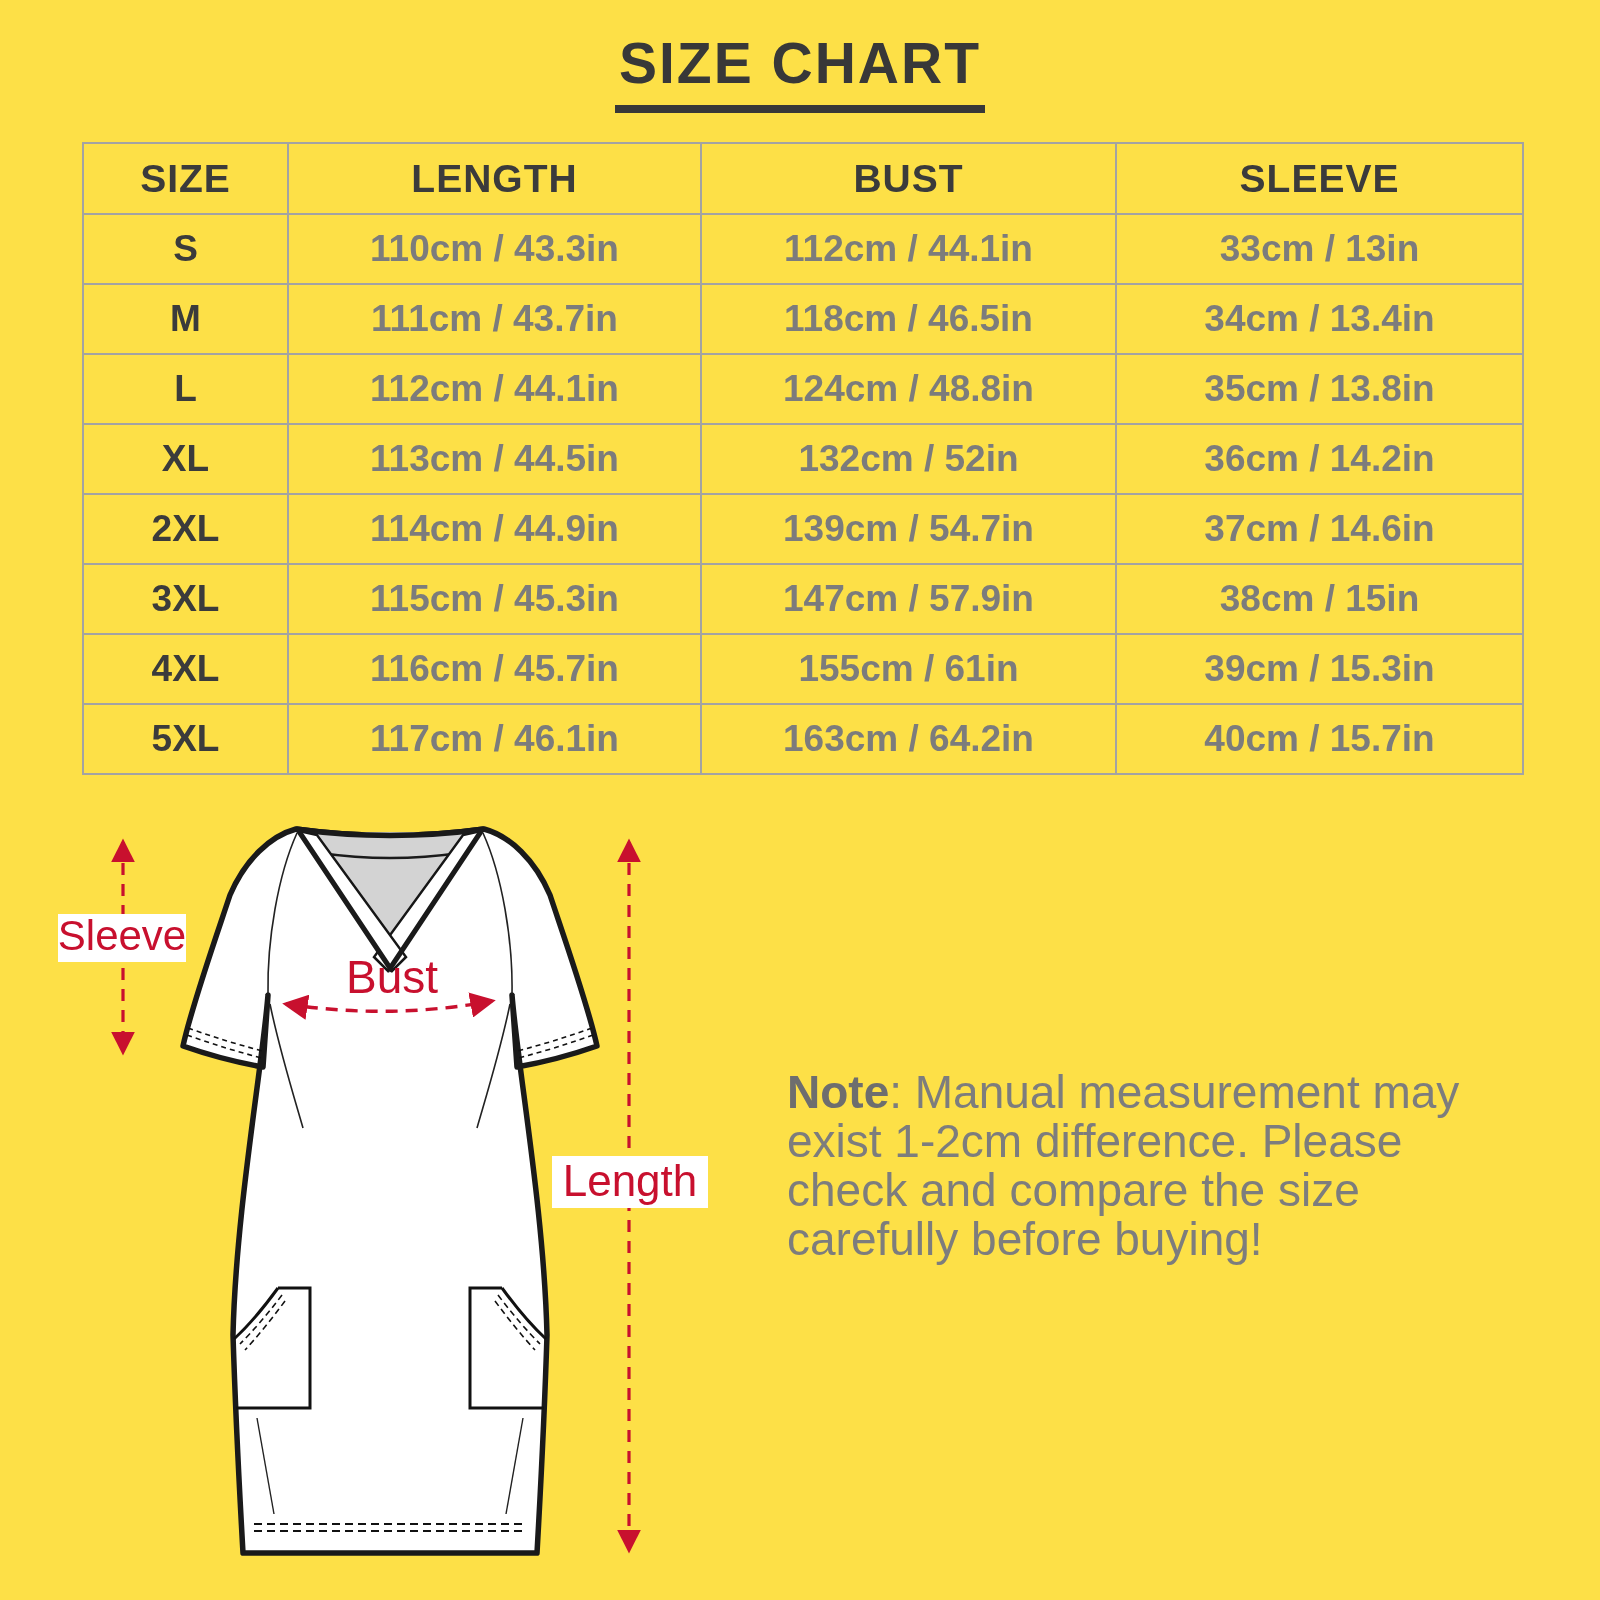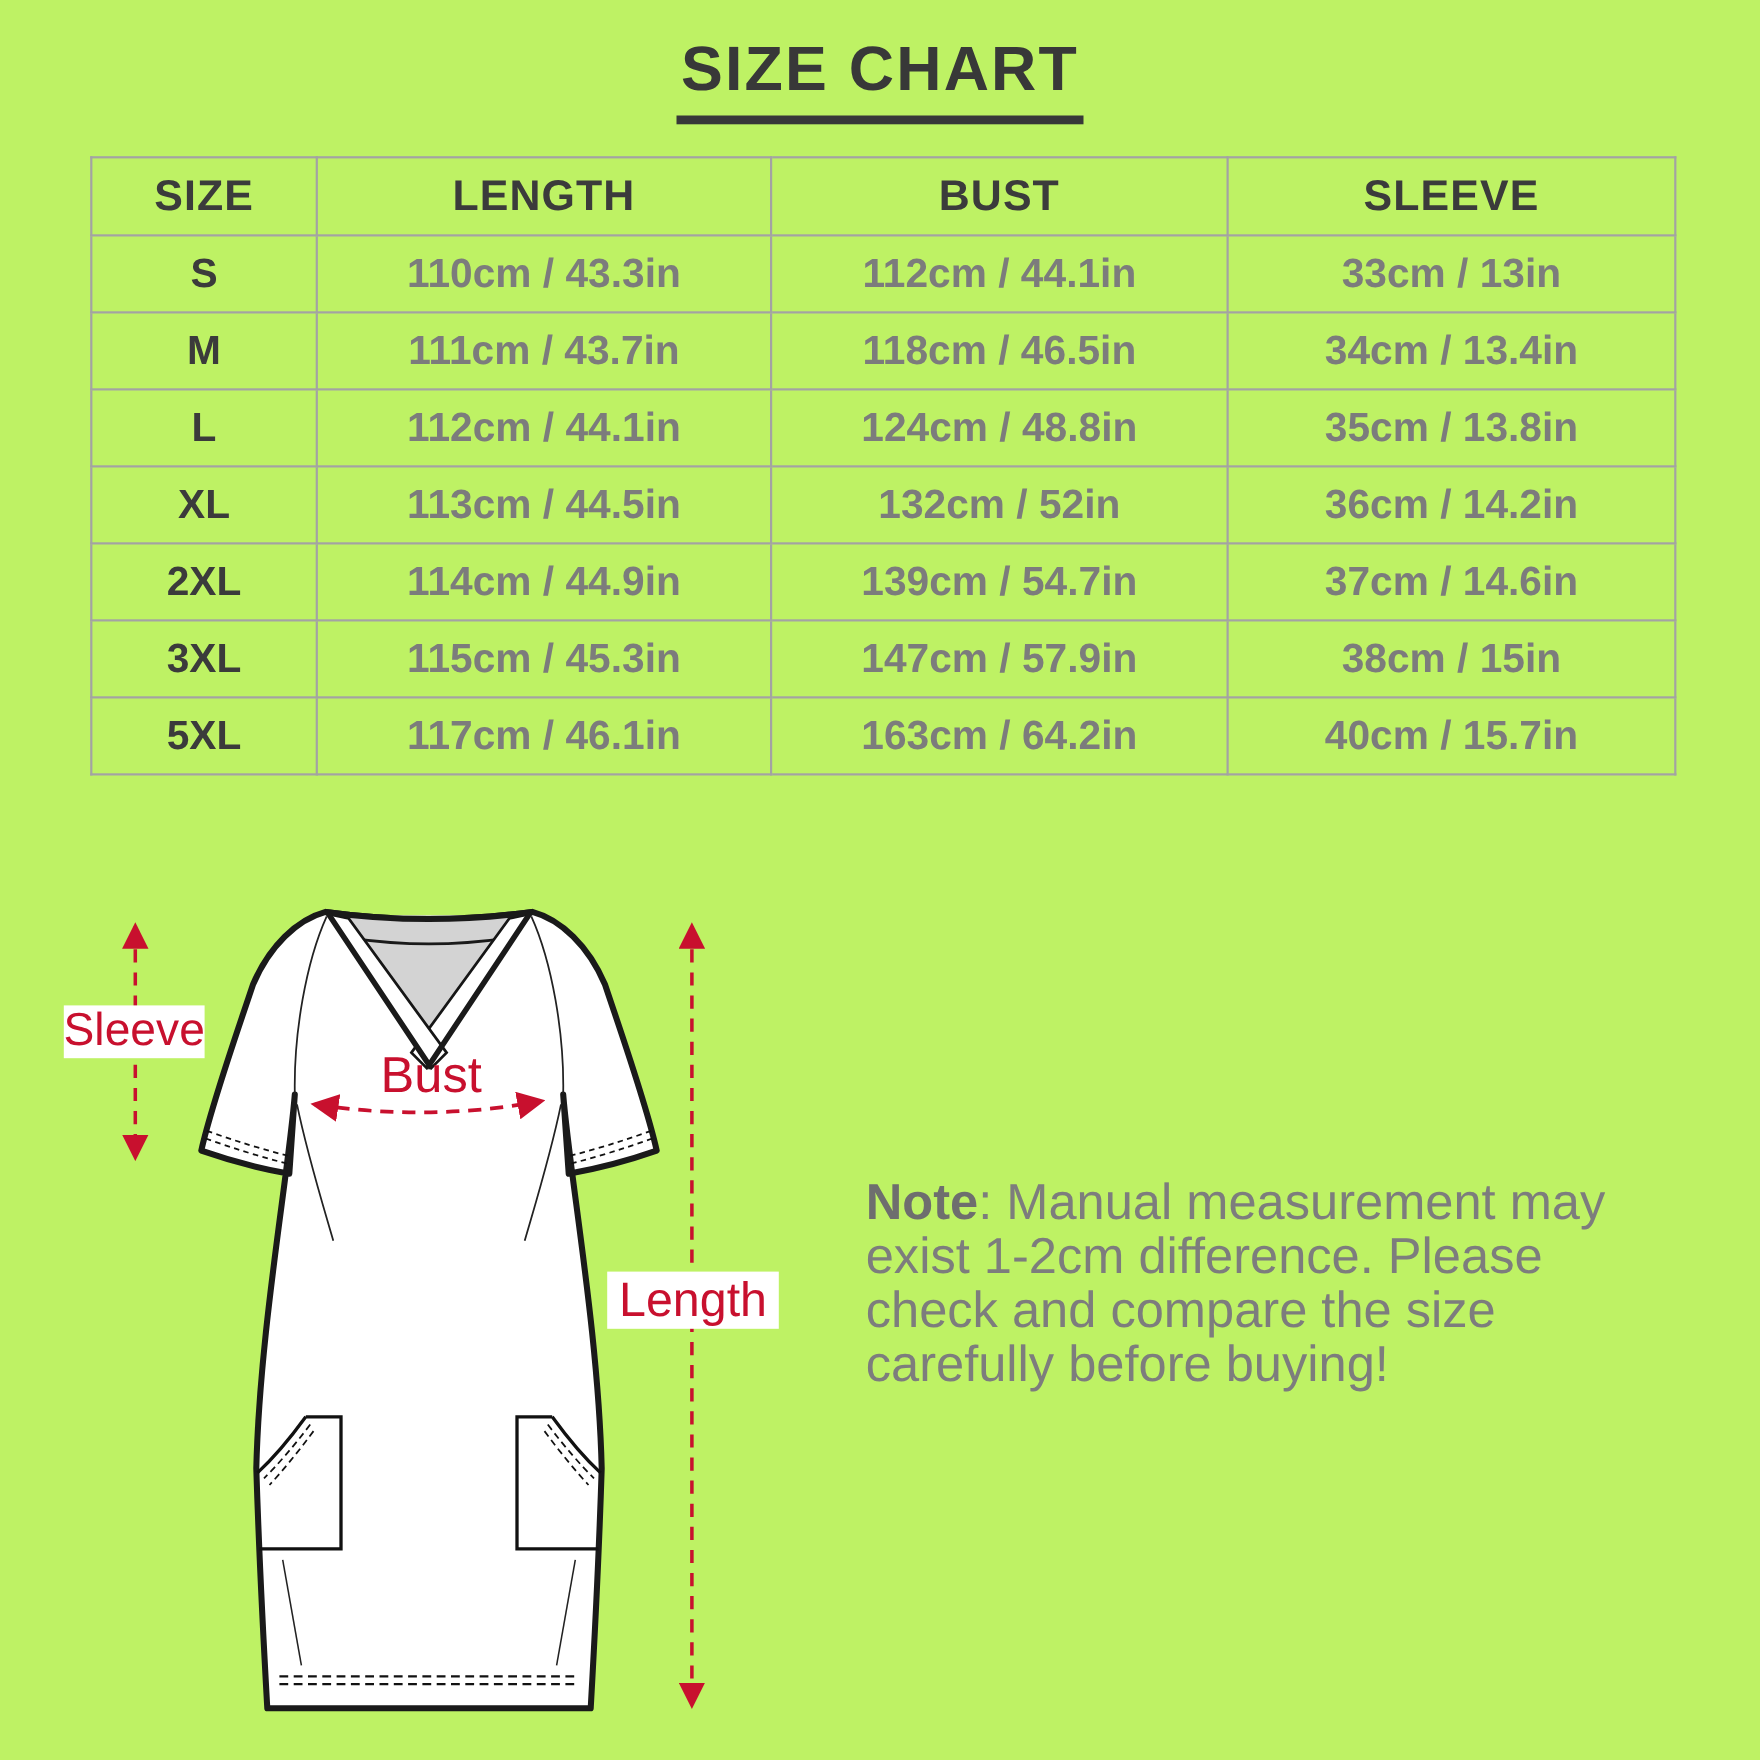--- a/index.html
+++ b/index.html
@@ -1,17 +1,17 @@
 <!DOCTYPE html>
 <html style="--accent: #c8102e;"><head>
 <meta charset="utf-8">
 <style>
   html,body{margin:0;padding:0;background:#fff;}
   .page{
-    position:relative;width:1600px;height:1600px;background:#bef264;overflow:hidden;
+    position:relative;width:1600px;height:1600px;background:#fde047;overflow:hidden;
     font-family:"Liberation Sans", sans-serif;
   }
   
   .title-wrap{position:absolute;top:30px;left:0;width:100%;text-align:center;}
   .title{
     display:inline-block;font-size:57px;font-weight:bold;color:#383838;
     letter-spacing:2px;border-bottom:8px solid #383838;padding:0 4px 9px 4px;
   }
   
   .size-table{
@@ -91,20 +91,26 @@
           <td>139cm / 54.7in</td>
           <td>37cm / 14.6in</td>
         </tr>
         <tr>
           <th>3XL</th>
           <td>115cm / 45.3in</td>
           <td>147cm / 57.9in</td>
           <td>38cm / 15in</td>
         </tr>
         <tr>
+          <th>4XL</th>
+          <td>116cm / 45.7in</td>
+          <td>155cm / 61in</td>
+          <td>39cm / 15.3in</td>
+        </tr>
+        <tr>
           <th>5XL</th>
           <td>117cm / 46.1in</td>
           <td>163cm / 64.2in</td>
           <td>40cm / 15.7in</td>
         </tr>
       </tbody>
   </table>
 
   <svg class="diagram" viewBox="0 0 700 810">
     <defs>

